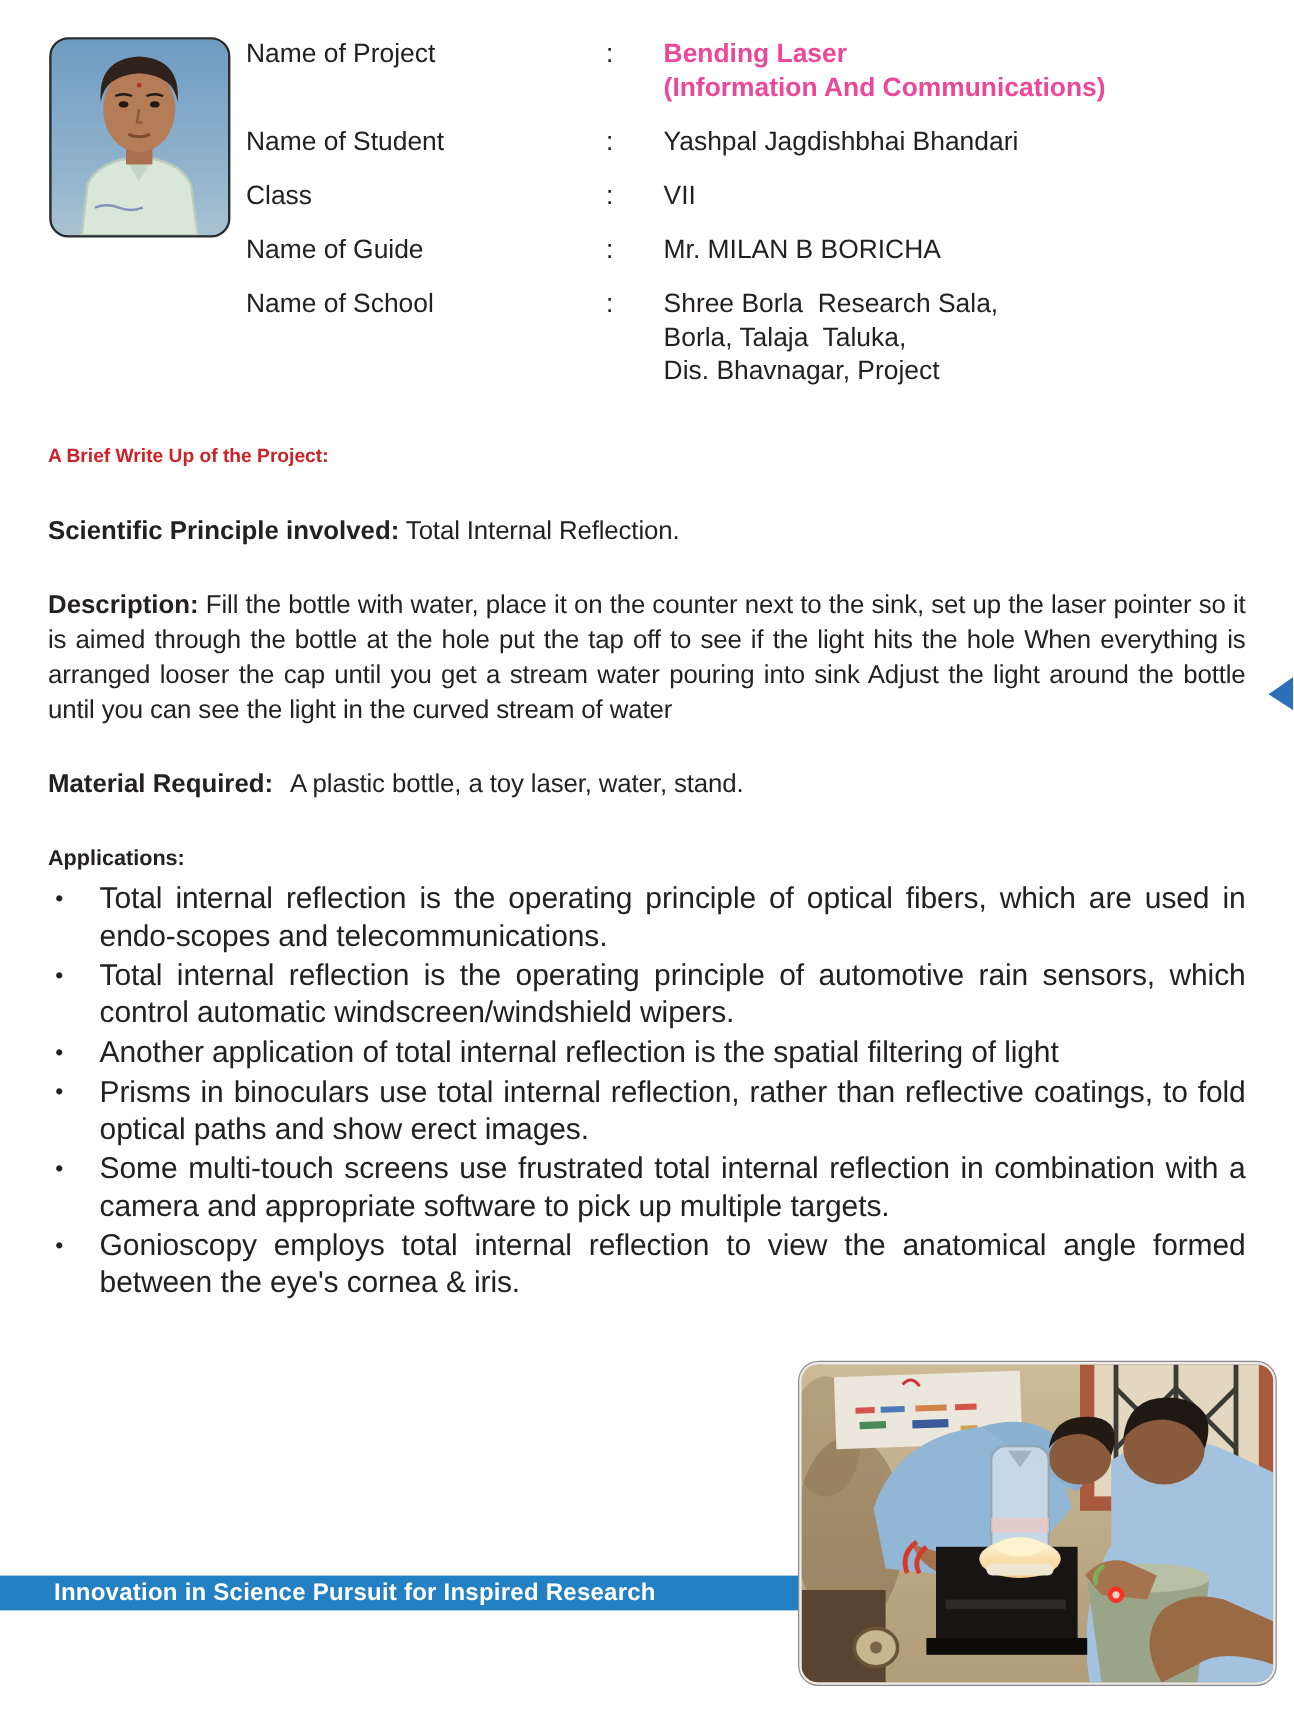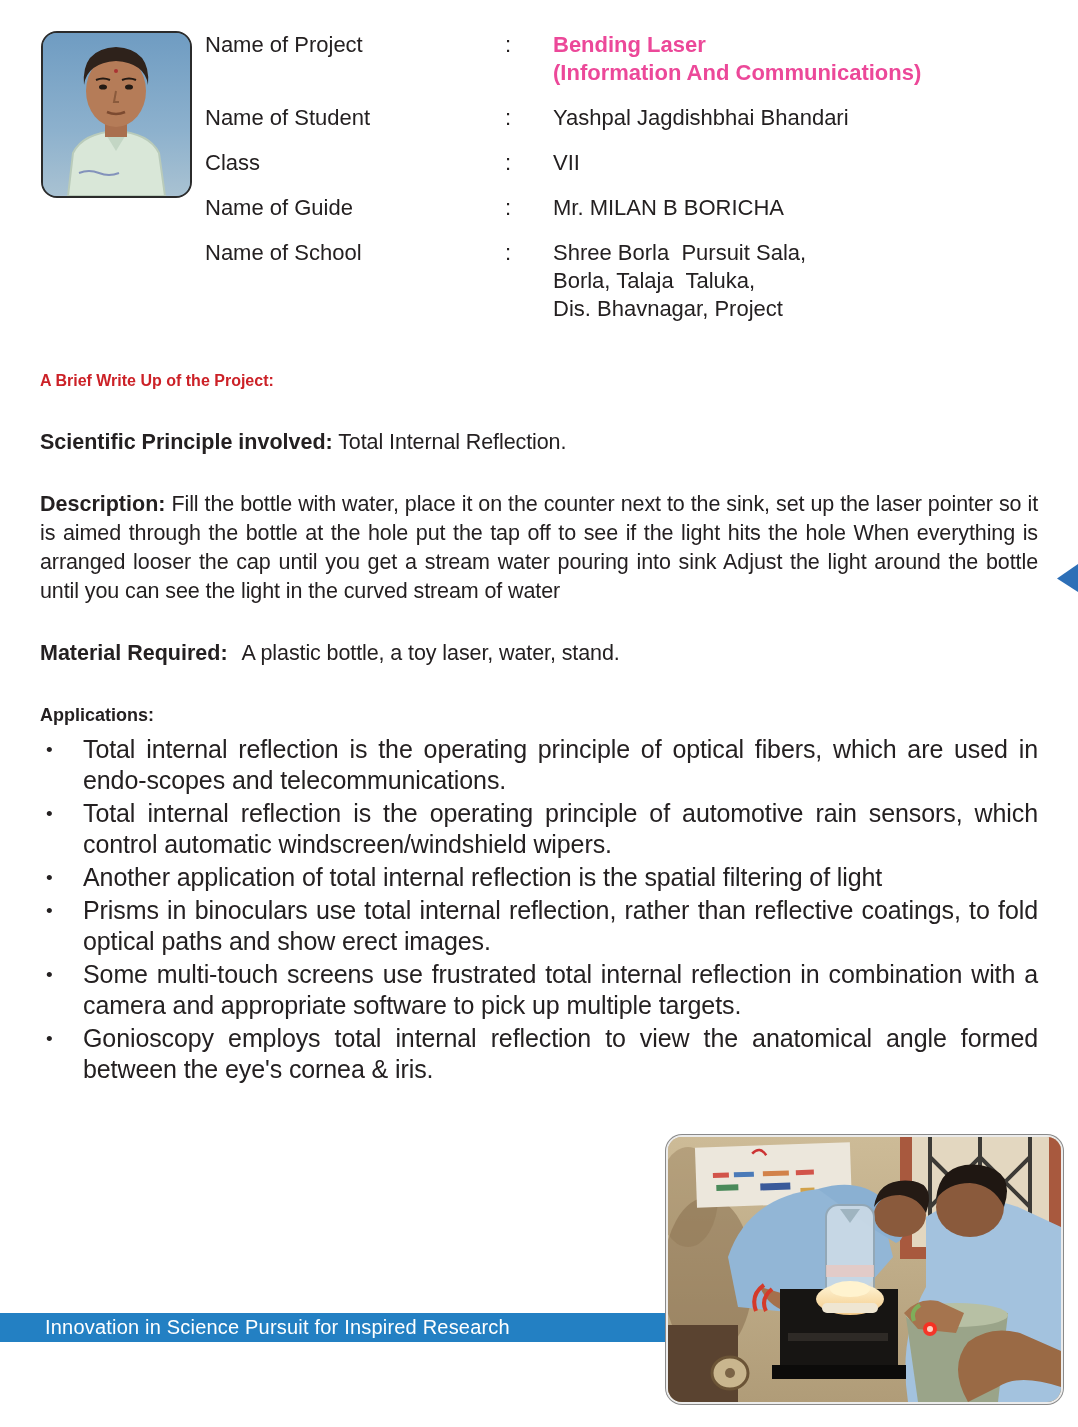--- a/index.html
+++ b/index.html
@@ -49,21 +49,21 @@
     margin-top:33px;
     font-weight:bold;font-size:18px;line-height:29px;
   }
   .app-list{margin:4px 0 0 0;padding:0;list-style:none;}
   .app-list li{display:flex;margin:0 0 2px 0;}
   .blt{flex:0 0 37px;padding-left:6px;font-size:19px;line-height:31px;}
   .btext{flex:1;text-align:justify;font-size:25px;line-height:31px;letter-spacing:-0.1px;}
   
   .footer-bar{
     position:absolute;left:0;top:1313px;width:942px;height:29px;
-    background:#2380c3;z-index:1;
+    background:#2380c3;z-index:1;font-weight:bold;
   }
   .footer-text{
     color:#ffffff;font-size:20px;line-height:29px;padding-left:45px;
     letter-spacing:0.2px;
   }
   
   .experiment{
     position:absolute;left:668px;top:1137px;width:393px;height:265px;
     border-radius:14px;overflow:hidden;z-index:2;
     box-shadow:0 0 0 2px #ececec, 0 0 0 3px #8a8a8a;
@@ -143,21 +143,21 @@
     <div class="hrow-label">Name of Guide</div>
     <div class="hrow-colon">:</div>
     <div class="hrow-value">
       <span class="value-line">Mr. MILAN B BORICHA</span>
     </div>
     <div class="hrow-gap"></div>
 
     <div class="hrow-label">Name of School</div>
     <div class="hrow-colon">:</div>
     <div class="hrow-value">
-      <span class="value-line">Shree Borla  Pursuit Sala,</span>
+      <span class="value-line">Shree Borla  Research Sala,</span>
       <span class="value-line">Borla, Talaja  Taluka,</span>
       <span class="value-line">Dis. Bhavnagar, Project</span>
     </div>
   </div>
 
   <div class="content">
     <div class="brief-title">A Brief Write Up of the Project:</div>
 
 
     <p class="para"><b>Scientific Principle involved:</b> <span>Total Internal Reflection.</span></p>

